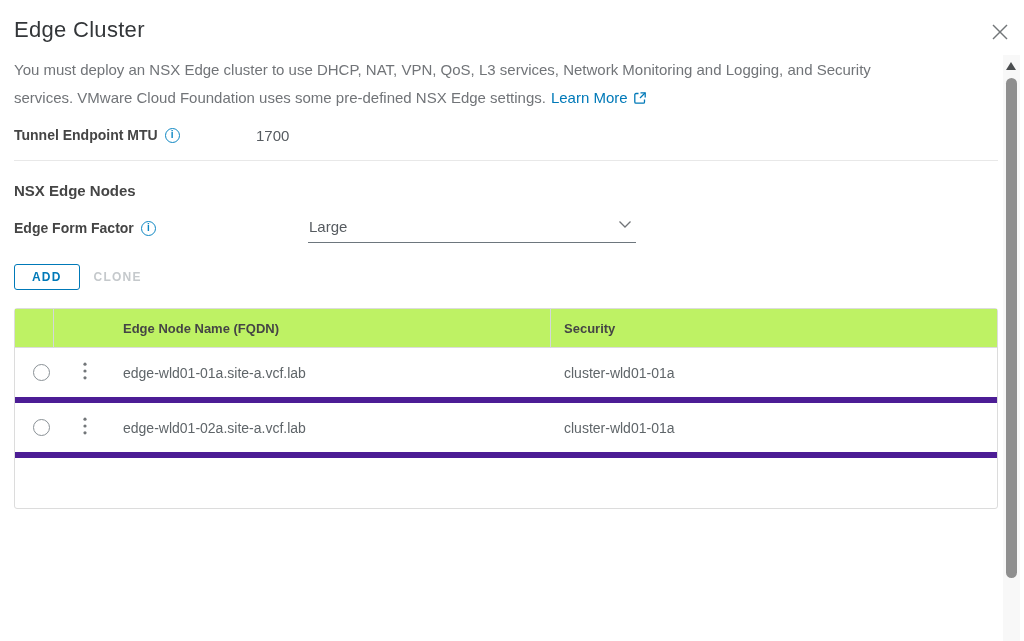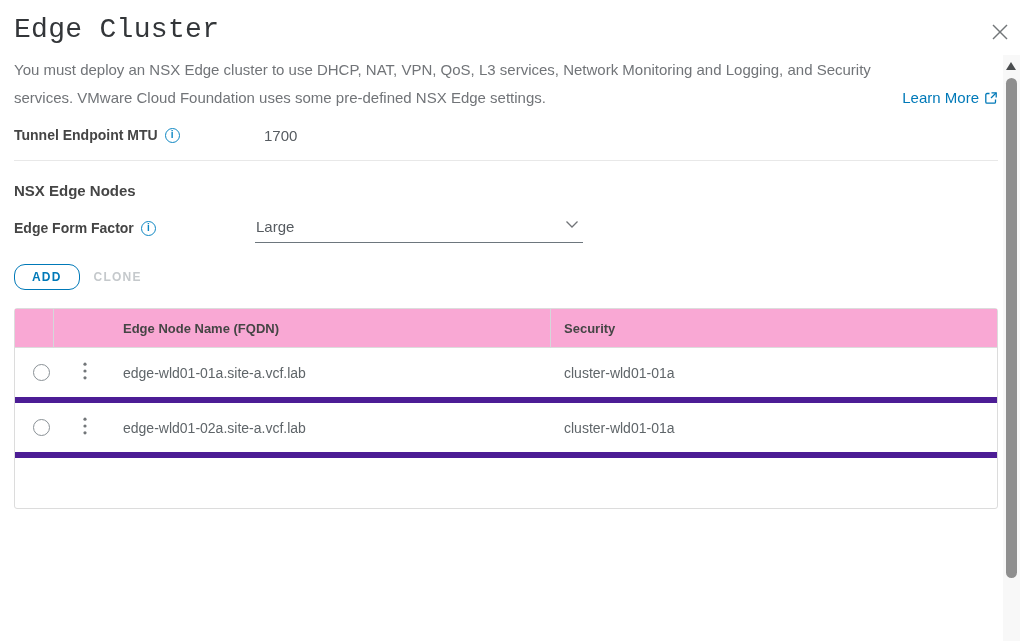--- a/index.html
+++ b/index.html
@@ -10,40 +10,39 @@
     font-family: "Liberation Sans", sans-serif;
     color: #454545;
     position: relative;
     overflow: hidden;
   }
   .content { padding: 0 26px 0 14px; }
 
   
   h1.title {
     margin: 16px 0 0 0;
-    font-size: 28px; font-weight: 300;
+    font-size: 22px; font-weight: 300;
     color: #333639; letter-spacing: .3px;
     line-height: 28px;
-    font-family: Liberation Mono, monospace;
   }
   .close-btn {
     position: absolute; top: 21px; right: 13px;
     width: 22px; height: 22px;
     background: none; border: none; padding: 2px;
     cursor: pointer; color: #727679;
   }
 
   
   .desc {
     margin: 12px 0 0 0;
     font-size: 15px; line-height: 28px;
     color: #717478;
   }
   .desc .line { display: block; }
-  .desc .line2 { display: flex; align-items: center; flex-wrap: nowrap; justify-content: space-between; }
+  .desc .line2 { display: flex; align-items: center; flex-wrap: nowrap; }
   a.learn-more {
     color: #0079b8; text-decoration: none;
     display: inline-flex; align-items: center;
     margin-left: 5px; cursor: pointer;
   }
   a.learn-more svg { margin-left: 5px; }
 
   
   .frow { display: flex; align-items: center; }
   .frow .flabel {
@@ -65,72 +64,73 @@
     width: 328px; height: 30px;
     border-bottom: 1px solid #6d767d;
     display: flex; align-items: flex-end;
   }
   .underline-box input {
     border: none; outline: none; background: transparent;
     font-family: "Liberation Sans", sans-serif;
     font-size: 15px; color: #565b60;
     padding: 0 0 7px 1px; width: 100%;
   }
-  .row-mtu { margin-top: 12px; height: 22px; gap: 8px; }
+  .row-mtu { margin-top: 12px; height: 22px; }
   .static-value { font-size: 15px; color: #565b60; padding-left: 1px; }
 
   .divider { margin: 14px 0 0 0; border: none; border-top: 1px solid #e8e8e8; height: 0; }
 
   h2.section-heading {
     margin: 20px 0 7px 0;
     font-size: 15px; font-weight: 600; color: #454545;
     line-height: 20px;
   }
-  .row-ff { margin-top: 12px; height: 30px; align-items: flex-end; }
+  .row-ff { margin-top: 12px; height: 30px; align-items: flex-end; gap: 29px; }
   .row-ff .flabel { align-self: center; }
   .select-box {
     width: 328px; height: 30px;
     border-bottom: 1px solid #6d767d;
     display: flex; align-items: flex-end; justify-content: space-between;
     cursor: pointer;
+    margin-left: 24px;
   }
   .select-box .sel-text { font-size: 15px; color: #565b60; padding: 0 0 7px 1px; }
   .select-box .chev { padding: 0 4px 9px 0; }
 
   .hint {
     margin-top: 22px; font-size: 14px; line-height: 18px;
     color: #717478;
   }
 
   
   .toolbar { margin-top: 21px; display: flex; align-items: center; }
   .btn-outline {
     height: 26px; padding: 0 17px;
-    background: #fff; border: 1px solid #0079b8; border-radius: 11px;
+    background: #fff; border: 1px solid #0079b8; border-radius: 3px;
     color: #0079b8; font-family: "Liberation Sans", sans-serif;
     font-size: 12px; font-weight: 600; letter-spacing: 1.2px;
     cursor: pointer;
   }
   .btn-flat {
     height: 26px; padding: 0 12px; margin-left: 2px;
     background: none; border: none;
     color: #c5c9cc; font-family: "Liberation Sans", sans-serif;
     font-size: 12px; font-weight: 600; letter-spacing: 1.2px;
   }
 
   
   .dg {
     margin-top: 18px;
     border: 1px solid #dcdcdc; border-radius: 3px;
     display: grid;
     grid-template-columns: 39px 52px 445px 1fr;
     background: #fff;
   }
   .dg-h {
-    height: 39px; background: #f9a8d4;
+    height: 39px; background: #bef264;
     border-bottom: 1px solid #dcdcdc;
     display: flex; align-items: center;
     font-size: 13px; font-weight: 600; color: #454545;
   }
   .dg-h.sep-r { border-right: 1px solid #d4d7da; }
   .dg-c {
     height: 55px;
     border-bottom: 6px solid #4c1d95;
     display: flex; align-items: center;
     font-size: 14px; color: #5f6569;

